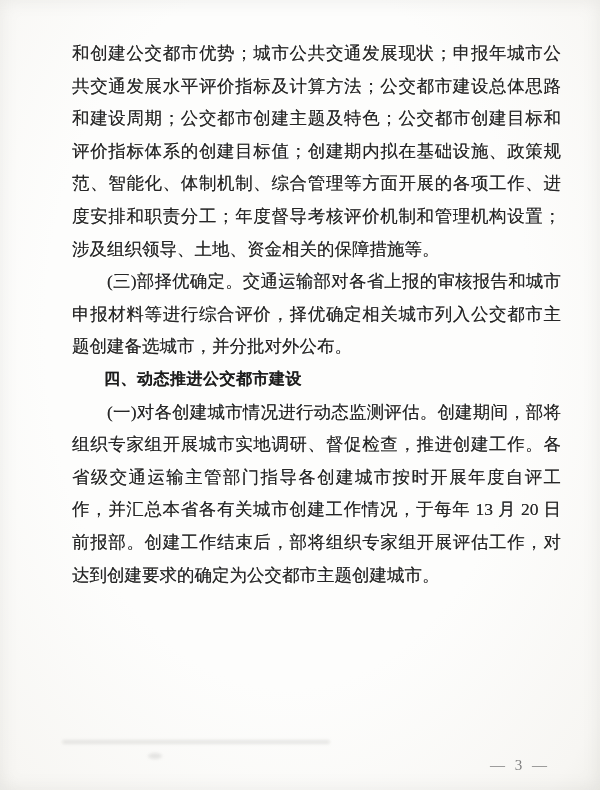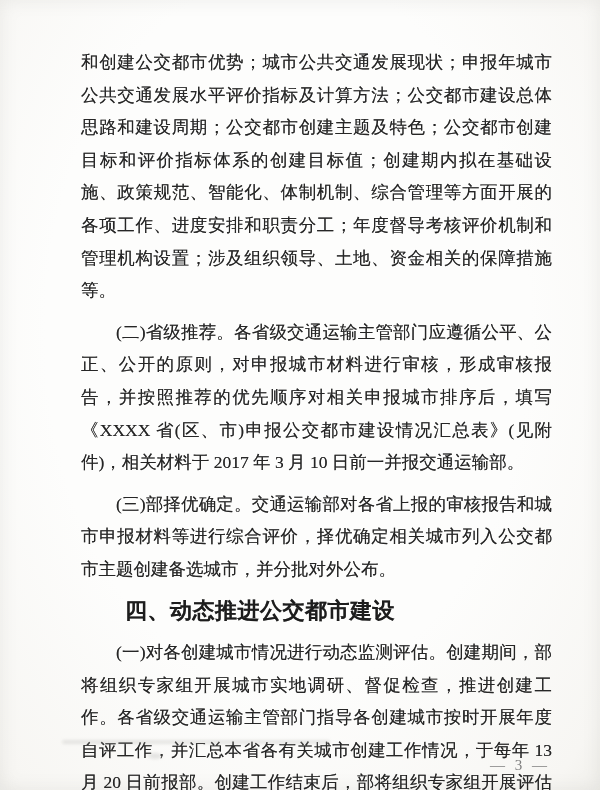--- a/index.html
+++ b/index.html
@@ -22,30 +22,30 @@
     position: absolute;
     left: 72px;
     top: 37px;
     width: 489px;
     color: #262626;
     font-size: 17.5px;
     line-height: 32.6px;
     text-shadow: 0 0 0.6px rgba(45,45,45,0.65);
   }
   .text-block p, .text-block h2 {
-    margin: 9px;
+    margin: 0;
     padding: 0;
     text-align: justify;
     text-justify: inter-ideograph;
   }
   .indent { text-indent: 2em; }
   .heading {
     font-family: "Liberation Sans", "DejaVu Sans", sans-serif;
     font-weight: bold;
-    font-size: 22px;
+    font-size: 16px;
     color: #1d1d1d;
     letter-spacing: 0.5px;
   }
   .page-number {
     position: absolute;
     right: 50px;
     bottom: 16px;
     font-size: 15px;
     letter-spacing: 3px;
     color: #7e7e7e;
@@ -74,21 +74,20 @@
 </style>
 </head>
 <body>
 
 <div class="page">
 
   <div class="text-block">
 
     <p class="body-paragraph">和创建公交都市优势；城市公共交通发展现状；申报年城市公共交通发展水平评价指标及计算方法；公交都市建设总体思路和建设周期；公交都市创建主题及特色；公交都市创建目标和评价指标体系的创建目标值；创建期内拟在基础设施、政策规范、智能化、体制机制、综合管理等方面开展的各项工作、进度安排和职责分工；年度督导考核评价机制和管理机构设置；涉及组织领导、土地、资金相关的保障措施等。</p>
 
-    <p class="body-paragraph indent">(二)省级推荐。各省级交通运输主管部门应遵循公平、公正、公开的原则，对申报城市材料进行审核，形成审核报告，并按照推荐的优先顺序对相关申报城市排序后，填写《XXXX 省(区、市)申报公交都市建设情况汇总表》(见附件)，相关材料于 2017 年 3 月 10 日前一并报交通运输部。</p>
 
     <p class="body-paragraph indent">(三)部择优确定。交通运输部对各省上报的审核报告和城市申报材料等进行综合评价，择优确定相关城市列入公交都市主题创建备选城市，并分批对外公布。</p>
 
     <h2 class="heading indent">四、动态推进公交都市建设</h2>
 
     <p class="body-paragraph indent">(一)对各创建城市情况进行动态监测评估。创建期间，部将组织专家组开展城市实地调研、督促检查，推进创建工作。各省级交通运输主管部门指导各创建城市按时开展年度自评工作，并汇总本省各有关城市创建工作情况，于每年 13 月 20 日前报部。创建工作结束后，部将组织专家组开展评估工作，对达到创建要求的确定为公交都市主题创建城市。</p>
 
   </div>
 
   <div class="scan-streak"></div>

